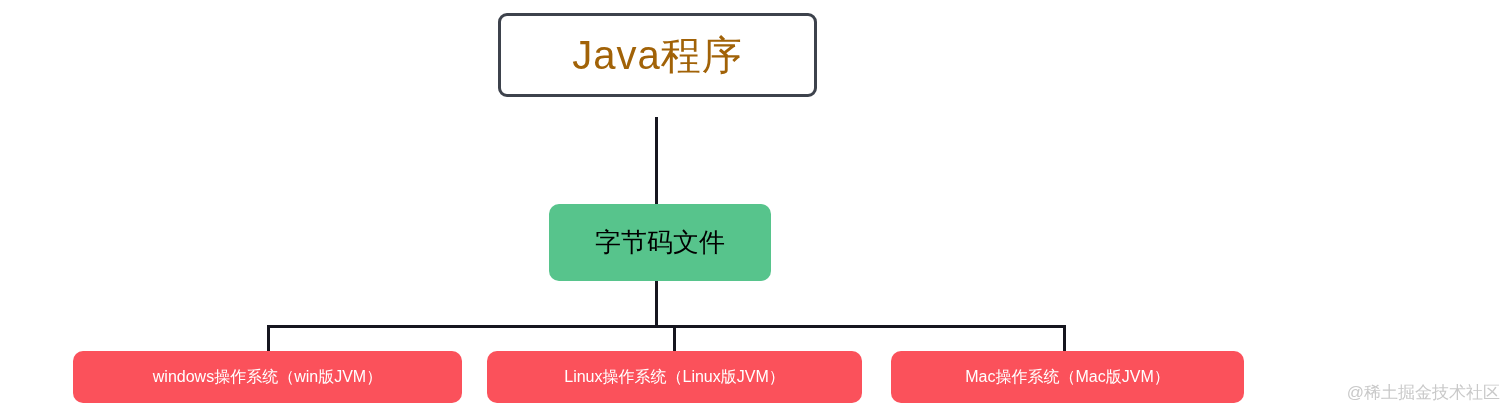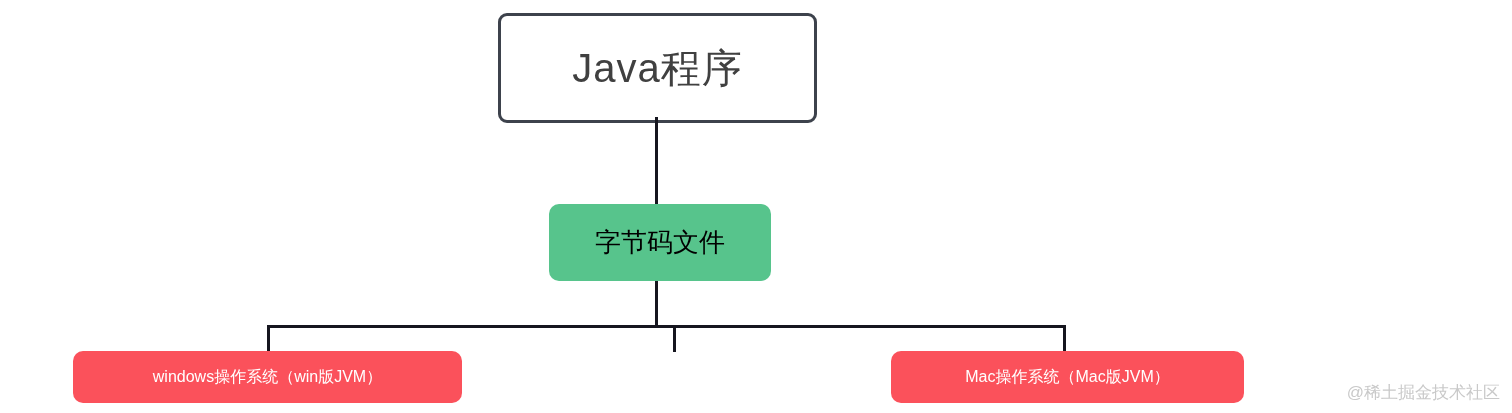--- a/index.html
+++ b/index.html
@@ -18,25 +18,25 @@
   .node {
     position: absolute;
     display: flex;
     align-items: center;
     justify-content: center;
     box-sizing: border-box;
     white-space: nowrap;
   }
   .root-node {
     left: 498px; top: 13px;
-    width: 319px; height: 110px;
+    width: 319px; height: 84px;
     background: #ffffff;
     border: 3px solid #3d424c;
     border-radius: 9px;
-    color: #404040;
+    color: #a16207;
     font-size: 40px;
     letter-spacing: 1px;
   }
   .green-node {
     left: 549px; top: 204px;
     width: 222px; height: 77px;
     background: #57c48c;
     border-radius: 10px;
     color: #000000;
     font-size: 26px;
@@ -96,20 +96,23 @@
   <div class="connector h-line conn-bus"></div>
 
   <div class="connector v-line conn-drop-0"></div>
   <div class="connector v-line conn-drop-1"></div>
   <div class="connector v-line conn-drop-2"></div>
 
   <div class="node leaf-node leaf-0">
     <span>windows操作系统（win版JVM）</span>
   </div>
 
+  <div class="node leaf-node leaf-1">
+    <span>Linux操作系统（Linux版JVM）</span>
+  </div>
 
   <div class="node leaf-node leaf-2">
     <span>Mac操作系统（Mac版JVM）</span>
   </div>
 
   <div class="watermark">@稀土掘金技术社区</div>
 
 </div>
 
 </body></html>

